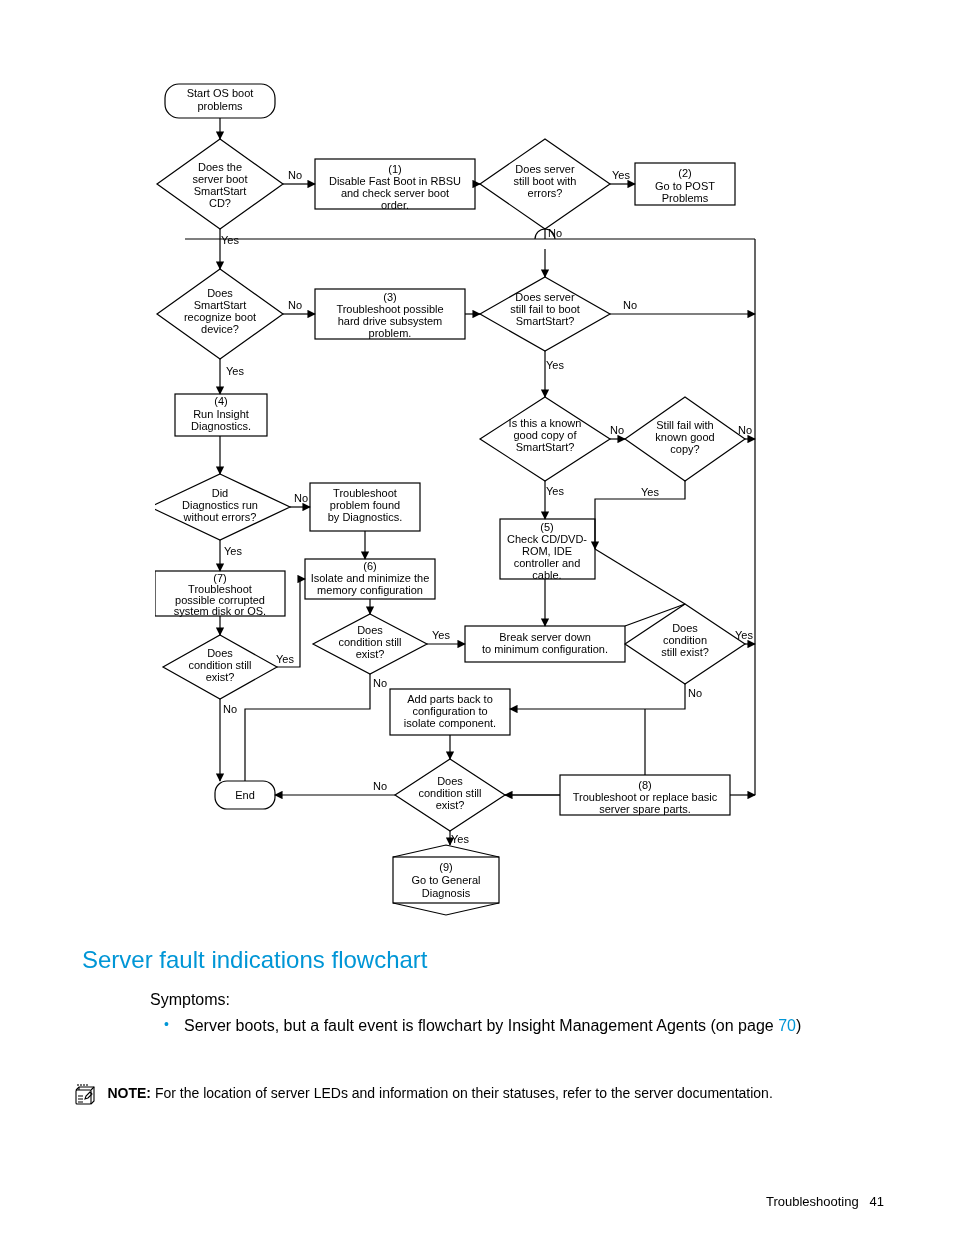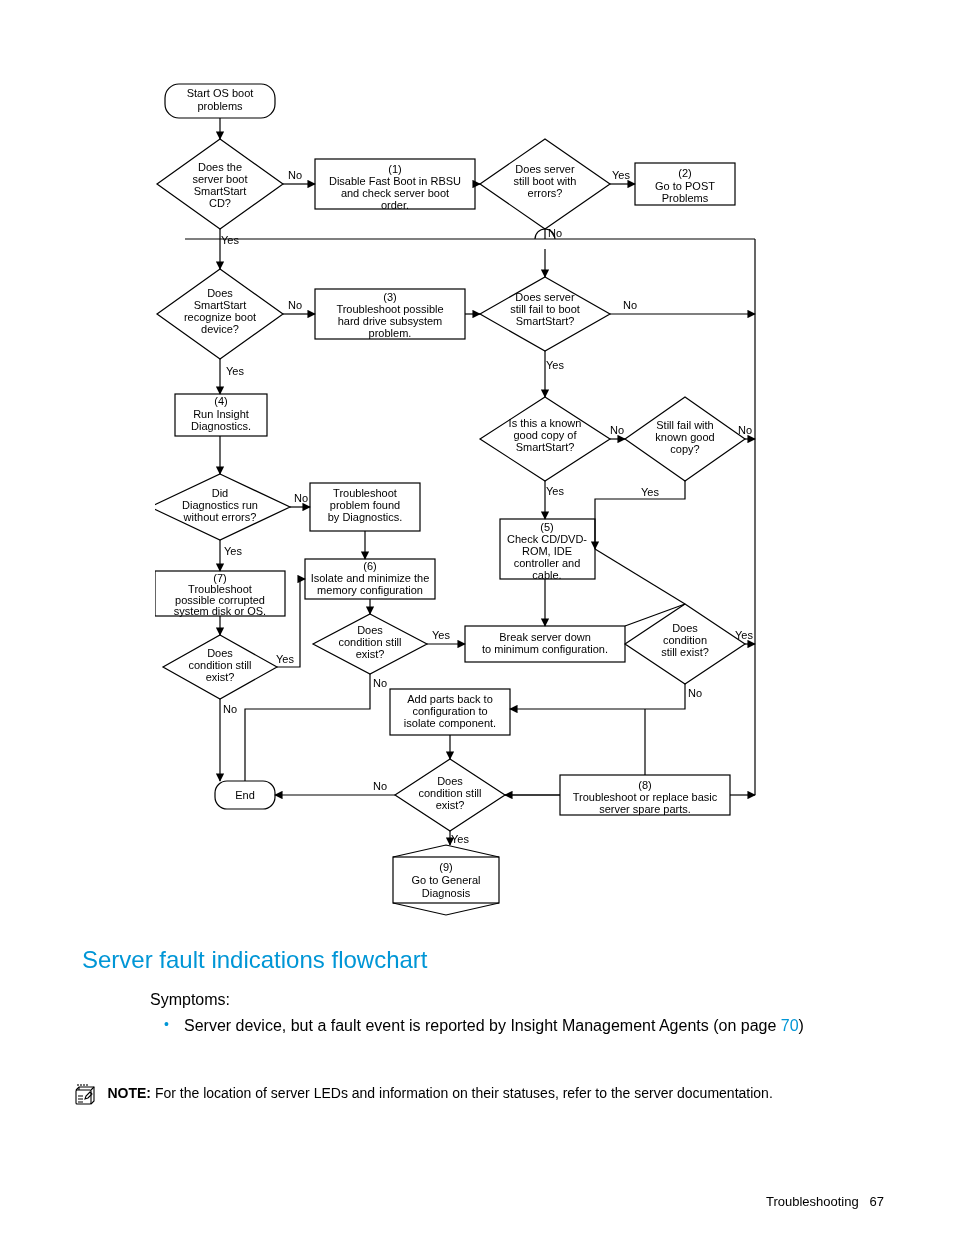--- a/index.html
+++ b/index.html
@@ -261,21 +261,21 @@
     </svg>
   </div>
 
   <div class="heading">Server fault indications flowchart</div>
 
   <div class="body-text symptoms">Symptoms:</div>
 
   <div class="body-text bullet-list">
     <ul class="bullets">
       <li>
-        <span>Server device, but a fault event is reported by Insight Management Agents (on page </span><span class="link">70</span><span>)</span>
+        <span>Server boots, but a fault event is flowchart by Insight Management Agents (on page </span><span class="link">70</span><span>)</span>
       </li>
     </ul>
   </div>
 
   <div class="note-block">
     <span class="note-icon">
       <svg width="24" height="22" viewBox="0 0 24 22">
         <g stroke="#000" stroke-width="1.1" fill="none">
           <rect x="3" y="6" width="15" height="14" rx="1"></rect>
           <path d="M3,6 L6,3 L21,3 L21,17 L18,20"></path>
@@ -286,16 +286,16 @@
           <path d="M5,2 L5,0 M8,2 L8,0 M11,2 L11,0 M14,2 L14,0"></path>
         </g>
       </svg>
     </span>
     <span class="note-text">
       <span class="note-label">NOTE:</span><span>  For the location of server LEDs and information on their statuses, refer to the server documentation.</span>
     </span>
   </div>
 
   <div class="footer">
-    <span>Troubleshooting</span>&nbsp;&nbsp;&nbsp;<span>67</span>
+    <span>Troubleshooting</span>&nbsp;&nbsp;&nbsp;<span>41</span>
   </div>
 
 </div>
 
 </body></html>

